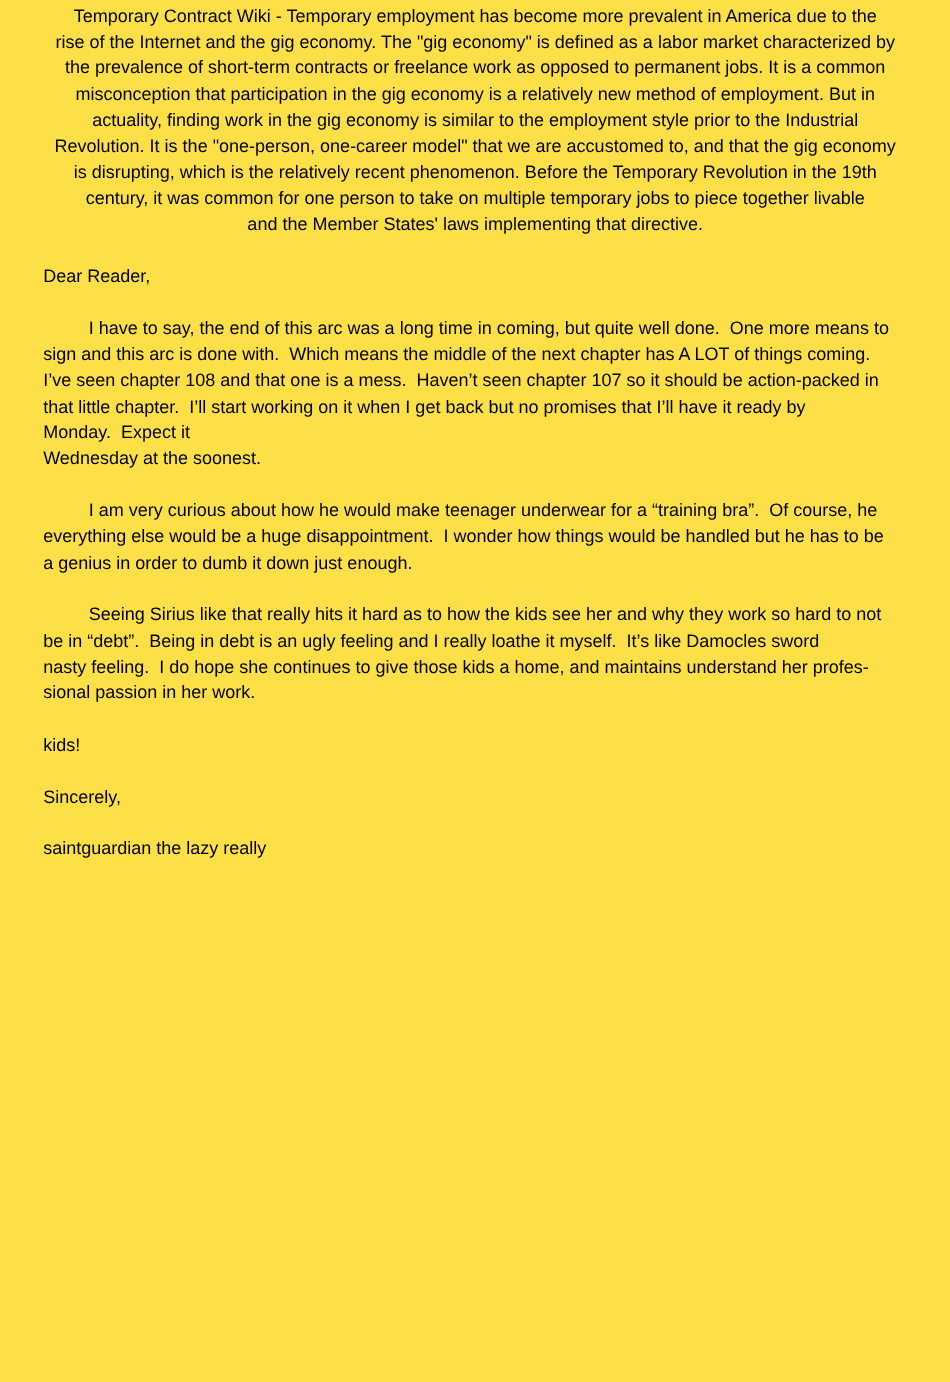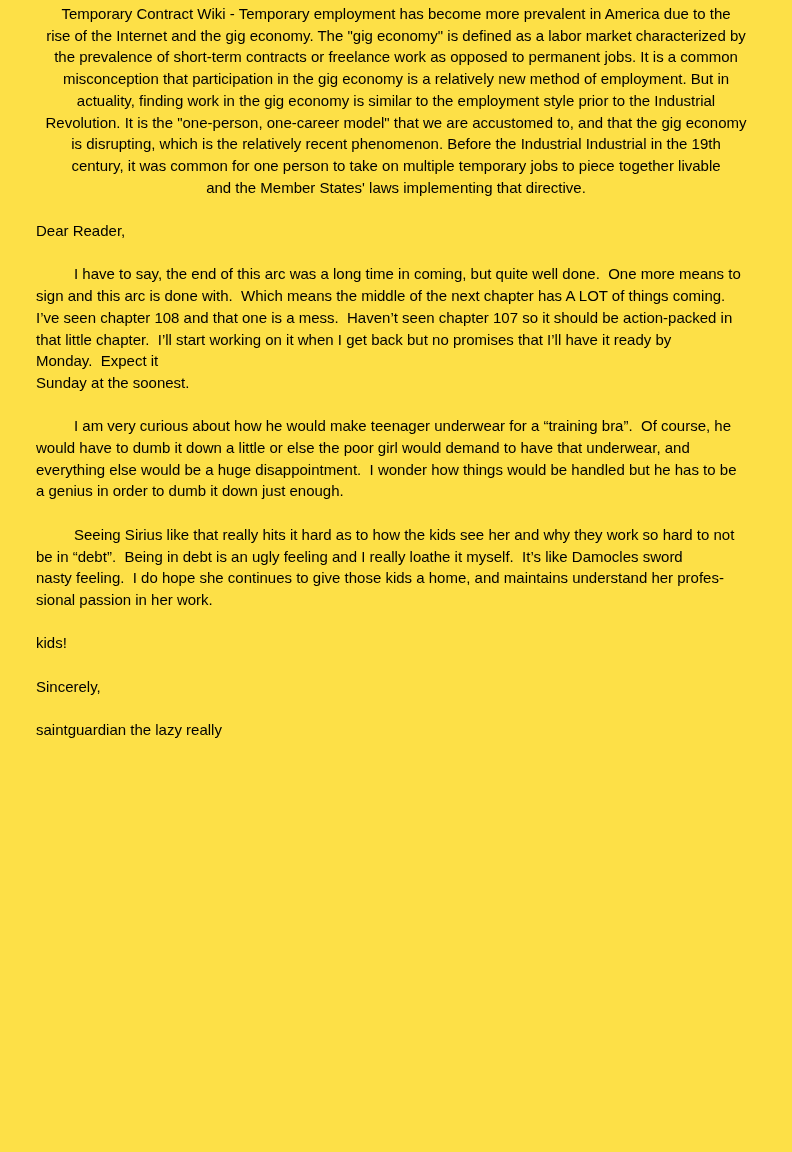--- a/index.html
+++ b/index.html
@@ -37,41 +37,40 @@
 
 <div class="page">
 
   <div class="para intro">
     <div class="line">Temporary Contract Wiki - Temporary employment has become more prevalent in America due to the</div>
     <div class="line">rise of the Internet and the gig economy. The "gig economy" is defined as a labor market characterized by</div>
     <div class="line">the prevalence of short-term contracts or freelance work as opposed to permanent jobs. It is a common</div>
     <div class="line">misconception that participation in the gig economy is a relatively new method of employment. But in</div>
     <div class="line">actuality, finding work in the gig economy is similar to the employment style prior to the Industrial</div>
     <div class="line">Revolution. It is the "one-person, one-career model" that we are accustomed to, and that the gig economy</div>
-    <div class="line">is disrupting, which is the relatively recent phenomenon. Before the Industrial Industrial in the 19th</div>
+    <div class="line">is disrupting, which is the relatively recent phenomenon. Before the Temporary Revolution in the 19th</div>
     <div class="line">century, it was common for one person to take on multiple temporary jobs to piece together livable</div>
     <div class="line">and the Member States' laws implementing that directive.</div>
   </div>
 
   <div class="para">
     <div class="line">Dear Reader,</div>
   </div>
 
   <div class="para">
     <div class="line indent">I have to say, the end of this arc was a long time in coming, but quite well done.  One more means to</div>
     <div class="line">sign and this arc is done with.  Which means the middle of the next chapter has A LOT of things coming.</div>
     <div class="line">I’ve seen chapter 108 and that one is a mess.  Haven’t seen chapter 107 so it should be action-packed in</div>
     <div class="line">that little chapter.  I’ll start working on it when I get back but no promises that I’ll have it ready by</div>
     <div class="line">Monday.  Expect it</div>
-    <div class="line">Sunday at the soonest.</div>
+    <div class="line">Wednesday at the soonest.</div>
   </div>
 
   <div class="para">
     <div class="line indent">I am very curious about how he would make teenager underwear for a “training bra”.  Of course, he</div>
-    <div class="line">would have to dumb it down a little or else the poor girl would demand to have that underwear, and</div>
     <div class="line">everything else would be a huge disappointment.  I wonder how things would be handled but he has to be</div>
     <div class="line">a genius in order to dumb it down just enough.</div>
   </div>
 
   <div class="para">
     <div class="line indent">Seeing Sirius like that really hits it hard as to how the kids see her and why they work so hard to not</div>
     <div class="line">be in “debt”.  Being in debt is an ugly feeling and I really loathe it myself.  It’s like Damocles sword</div>
     <div class="line">nasty feeling.  I do hope she continues to give those kids a home, and maintains understand her profes-</div>
     <div class="line">sional passion in her work.</div>
   </div>

